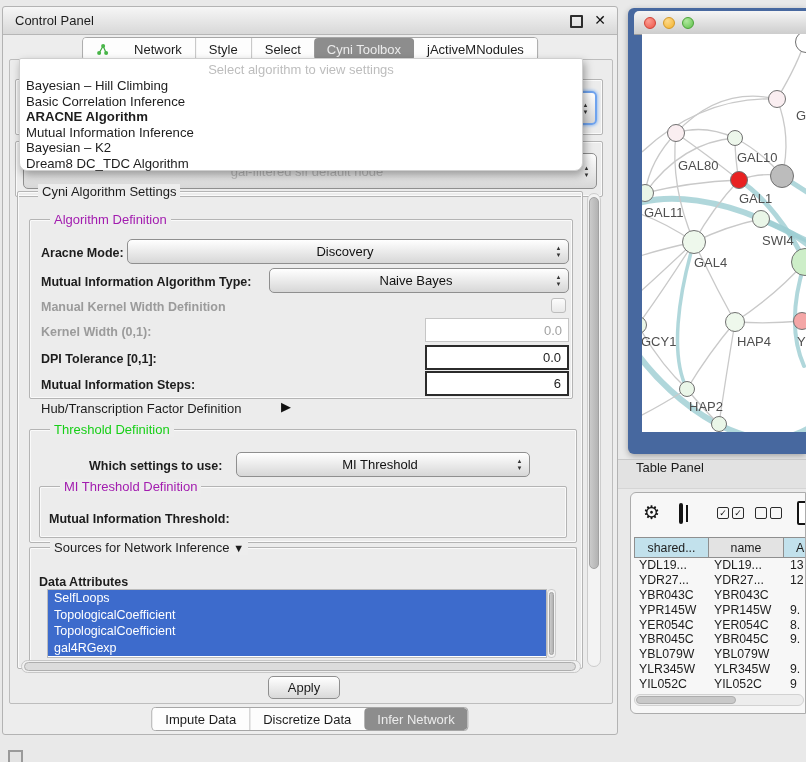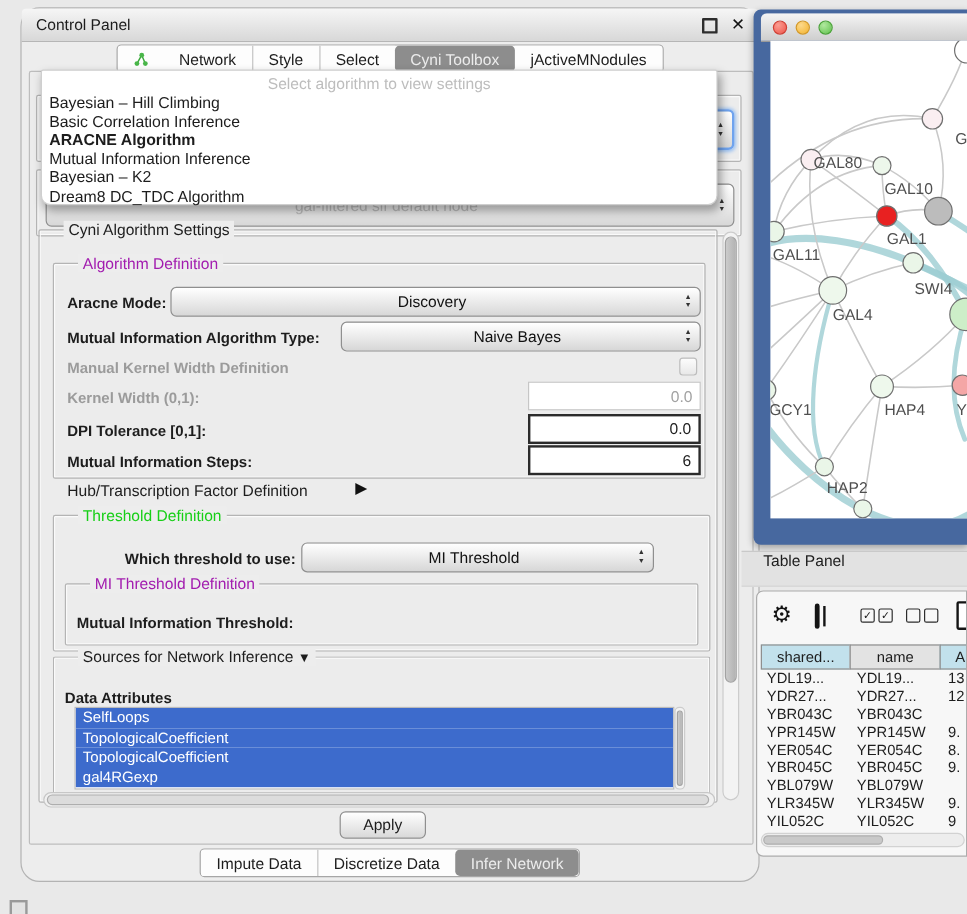--- a/index.html
+++ b/index.html
@@ -1,21 +1,21 @@
 <!DOCTYPE html>
 <html><head>
 <meta charset="utf-8">
 <style>
   html,body{margin:0;padding:0;background:#e9e9e9;}
   #stage{position:relative;width:806px;height:762px;overflow:hidden;background:#e9e9e9;
          font-family:"Liberation Sans","DejaVu Sans",sans-serif;color:#1d1d1d;}
   .abs{position:absolute;}
   
-  #cp-window{position:absolute;left:17px;top:6px;width:616px;height:729px;background:#ededed;
-             border:1px solid #b3b3b3;border-radius:16px;box-sizing:border-box;}
+  #cp-window{position:absolute;left:2px;top:6px;width:616px;height:729px;background:#ededed;
+             border:1px solid #b3b3b3;border-radius:3px;box-sizing:border-box;}
   .titlebar{position:absolute;left:0;top:0;right:0;height:27px;border-radius:4px 4px 0 0;
             background:linear-gradient(#f6f6f6,#d8d8d8);border-bottom:1px solid #b6b6b6;
             display:flex;align-items:center;font-size:13px;}
   .float-ic{width:9px;height:9px;border:2px solid #2d2d2d;border-radius:1px;}
   .close-ic{font-size:14px;font-weight:bold;color:#111;line-height:14px;}
   .tabbar{display:flex;align-items:stretch;background:#fdfdfd;border:1px solid #a6a6a6;
           border-radius:4px;height:22px;font-size:13px;overflow:hidden;}
   .tab{display:flex;align-items:center;gap:5px;padding:0 13px;border-left:1px solid #c3c3c3;
        background:#fdfdfd;color:#1d1d1d;white-space:nowrap;}
   .tab:first-child{border-left:none;gap:25px;}
@@ -209,21 +209,21 @@
     <div class="tin dark" style="left:422px;top:364px;width:144px;height:25px">
       <span>6</span>
     </div>
 
     <span class="flbl reg" style="left:38px;top:394px">Hub/Transcription Factor Definition</span>
     <span class="abs" style="left:278px;top:392px;font-size:13px;color:#111">▶</span>
 
     <div class="group" style="left:26px;top:422px;width:548px;height:114px">
       <span class="gtitle t-green">Threshold Definition</span>
     </div>
-    <span class="flbl" style="left:86px;top:452px">Which threshold to use:</span>
+    <span class="flbl" style="left:86px;top:452px">Which settings to use:</span>
     <div class="combo" style="left:233px;top:445px;width:294px;height:25px">
       <span class="val">MI Threshold</span>
       <span class="stepper">
           <span>▲</span>
           <span>▼</span>
         </span>
     </div>
     <div class="group" style="left:36px;top:479px;width:528px;height:52px">
       <span class="gtitle t-blue">MI Threshold Definition</span>
     </div>
@@ -326,21 +326,21 @@
       <div class="node" style="left:110px;top:176px;width:18px;height:18px;background:#eaf6e8"></div>
       <div class="node" style="left:40px;top:196px;width:24px;height:24px;background:#eef8ec"></div>
       <div class="node" style="left:149px;top:214px;width:28px;height:28px;background:#cdeec8"></div>
       <div class="node" style="left:-13px;top:282px;width:18px;height:18px;background:#eaf6e8"></div>
       <div class="node" style="left:83px;top:278px;width:20px;height:20px;background:#eef8ec"></div>
       <div class="node" style="left:151px;top:278px;width:18px;height:18px;background:#f4a6a6"></div>
       <div class="node" style="left:37px;top:347px;width:16px;height:16px;background:#eaf6e8"></div>
       <div class="node" style="left:69px;top:382px;width:16px;height:16px;background:#eaf6e8"></div>
 
       <span class="nlabel" style="left:154px;top:74px">GAL</span>
-      <span class="nlabel" style="left:36px;top:94px">GAL80</span>
+      <span class="nlabel" style="left:36px;top:124px">GAL80</span>
       <span class="nlabel" style="left:95px;top:116px">GAL10</span>
       <span class="nlabel" style="left:97px;top:157px">GAL1</span>
       <span class="nlabel" style="left:2px;top:171px">GAL11</span>
       <span class="nlabel" style="left:120px;top:199px">SWI4</span>
       <span class="nlabel" style="left:52px;top:221px">GAL4</span>
       <span class="nlabel" style="left:-1px;top:300px">GCY1</span>
       <span class="nlabel" style="left:95px;top:300px">HAP4</span>
       <span class="nlabel" style="left:155px;top:300px">Y</span>
       <span class="nlabel" style="left:47px;top:365px">HAP2</span>
     </div>

